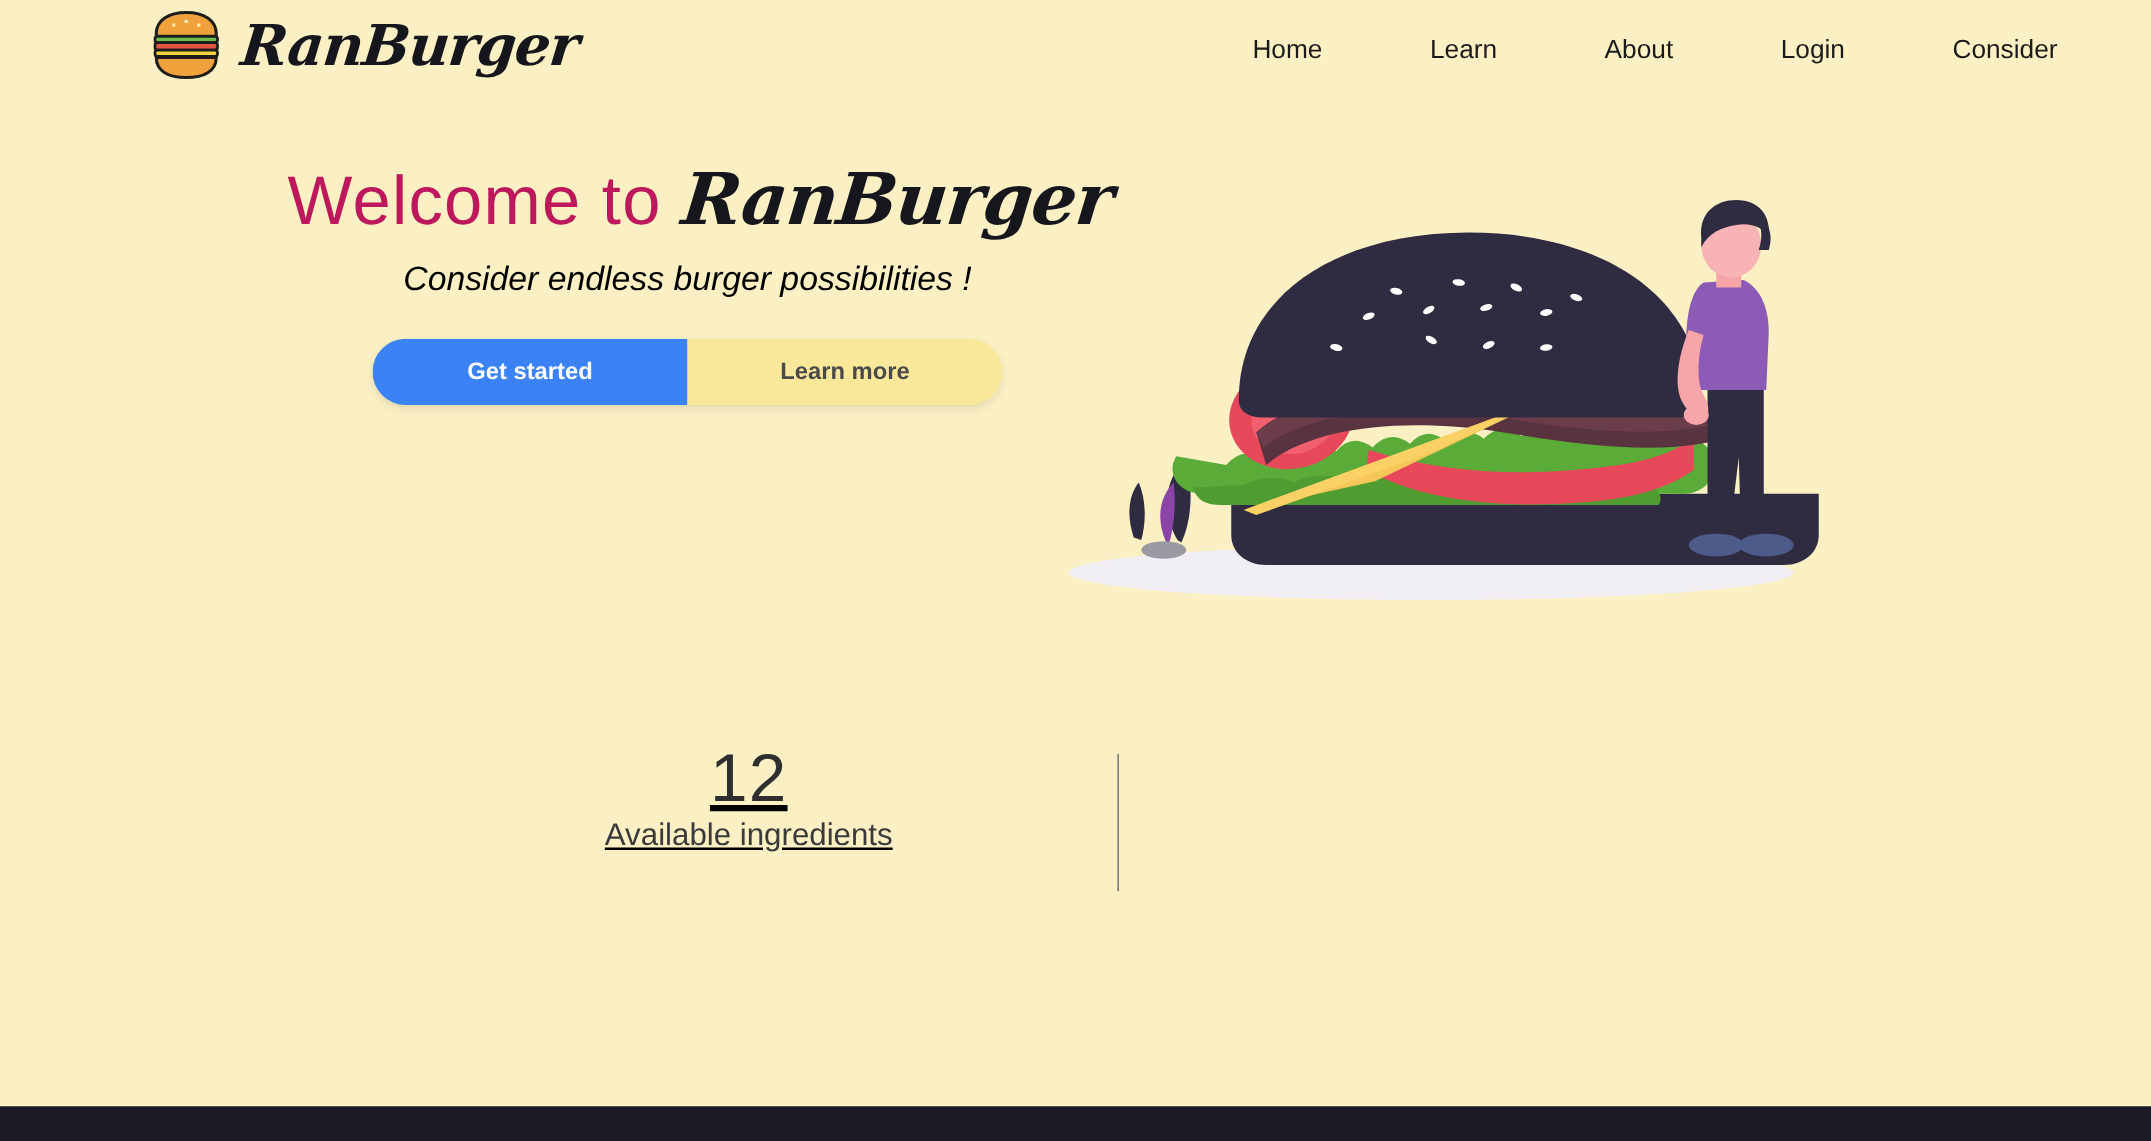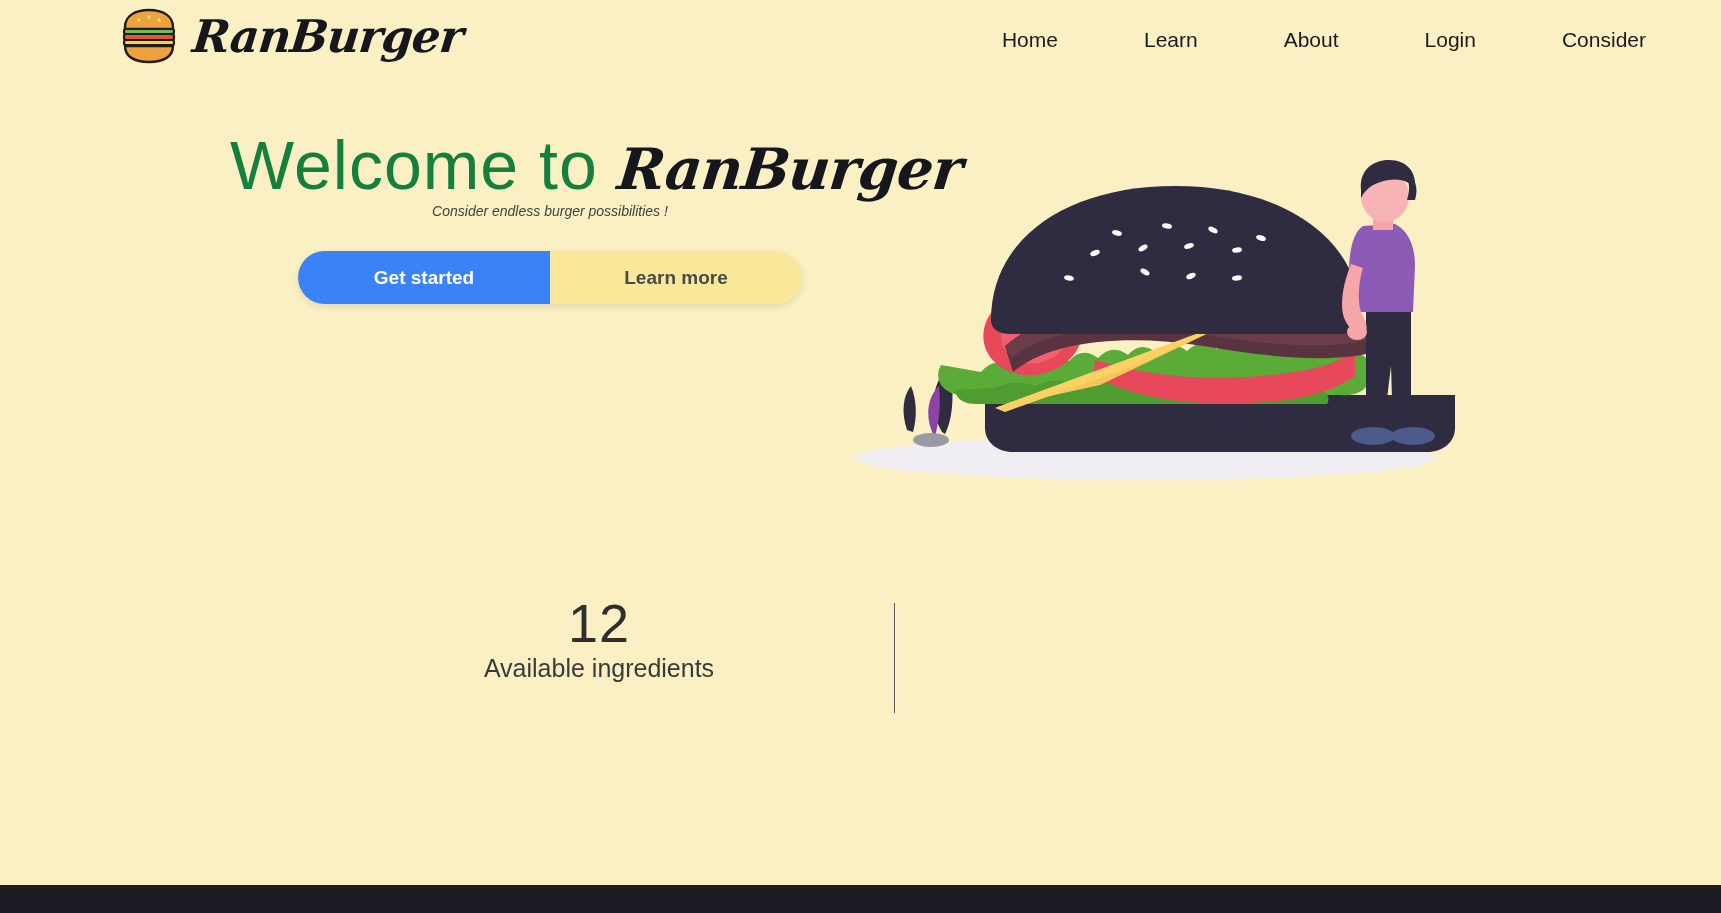--- a/index.html
+++ b/index.html
@@ -42,34 +42,34 @@
   
   .hero{position:absolute;left:0;top:85px;width:1721px;height:440px;}
   .hero-copy{position:absolute;left:230px;top:45px;width:640px;text-align:center;}
   .headline{
     font-size:55px;line-height:1.05;color:#2b2b2b;
     white-space:nowrap;font-weight:300;
     font-family:"Liberation Sans", sans-serif;
     letter-spacing:0.5px;
   }
   .headline .thin{
-    font-weight:300;font-size:68px;color:#15803d;
+    font-weight:300;font-size:55px;color:#be185d;
     font-family:"Liberation Sans", sans-serif;
     letter-spacing:1px;
     margin-top:41px;
   }
   .headline .script{
     font-family:"DejaVu Serif", serif;
     font-style:italic;font-weight:700;
     font-size:57px;color:#16161d;letter-spacing:-1px;
     transform:skewX(-6deg);display:inline-block;
   }
   .subtitle{
-    margin-top:2px;font-size:14px;font-style:italic;
-    color:#404040;font-family:"Liberation Sans", sans-serif;
+    margin-top:18px;font-size:27px;font-style:italic;
+    color:#000000;font-family:"Liberation Sans", sans-serif;
   }
   .btn-group{
     margin-top:32px;display:inline-flex;align-items:stretch;
     border-radius:30px;overflow:hidden;
     box-shadow:0 3px 7px rgba(0,0,0,0.10);
   }
   .btn{
     font-size:19px;font-weight:bold;
     padding:0 38px;height:53px;line-height:53px;
     cursor:pointer;white-space:nowrap;
@@ -78,21 +78,21 @@
   .btn-primary{background:#3b82f6;color:#ffffff;min-width:176px;text-align:center;}
   .btn-secondary{background:#fae89a;color:#4a4a4a;min-width:176px;text-align:center;}
 
   
   .hero-art{position:absolute;left:845px;top:75px;width:620px;height:320px;}
   .hero-art svg{display:block;width:100%;height:100%;}
 
   
   .stats{
     position:absolute;left:0;top:595px;width:1489px;height:130px;
-    display:flex;justify-content:center;align-items:stretch;
+    display:flex;justify-content:center;align-items:stretch;text-decoration:underline;
   }
   .stat{width:300px;text-align:center;}
   .stat-value{
     font-size:54px;font-weight:300;color:#2f2f2f;line-height:1.05;
     font-family:"Liberation Sans", sans-serif;letter-spacing:1px;
   }
   .stat-label{
     font-size:25px;font-weight:300;color:#3a3a3a;margin-top:2px;
     font-family:"Liberation Sans", sans-serif;
   }

